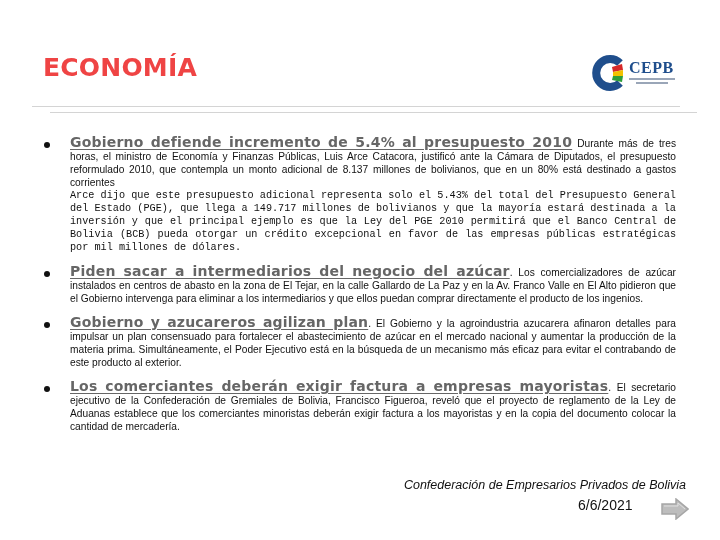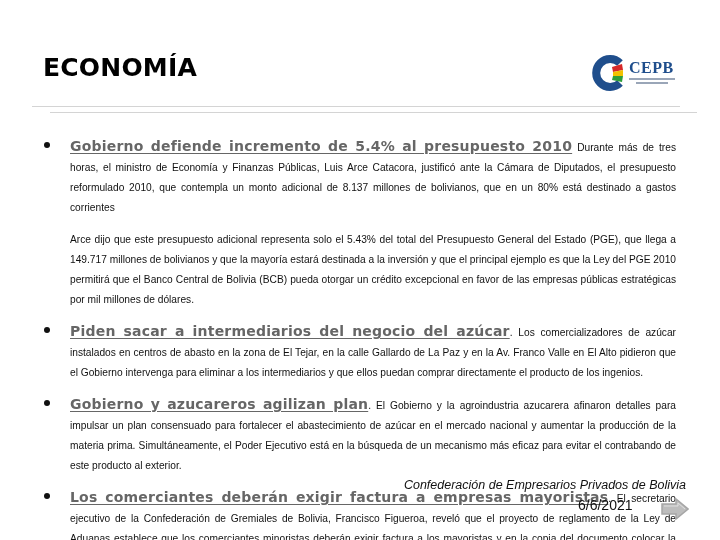--- a/index.html
+++ b/index.html
@@ -2,45 +2,45 @@
 <html><head>
 <meta charset="utf-8">
 <style>
   html, body { margin: 0; padding: 0; }
   body {
     width: 720px; height: 540px; background: #ffffff; position: relative; overflow: hidden;
     font-family: "Liberation Sans", sans-serif; color: #111;
   }
   .title {
     position: absolute; left: 43px; top: 53px;
-    font-family: "DejaVu Sans", sans-serif; font-weight: bold; font-size: 25px; color: #000000; letter-spacing: 0.2px;
+    font-family: "DejaVu Sans", sans-serif; font-weight: bold; font-size: 25px; color: #ef4444; letter-spacing: 0.2px;
   }
   .rule { position: absolute; height: 1px; background: #d4d4d4; }
   .rule1 { left: 32px; top: 106px; width: 648px; }
   .rule2 { left: 50px; top: 112px; width: 647px; }
 
   .logo { position: absolute; left: 592px; top: 55px; width: 90px; height: 36px; }
   .logo-text {
     position: absolute; left: 37px; top: 4px; font-family: Liberation Serif, serif;
     font-weight: bold; font-size: 16px; color: #1f4e8c; letter-spacing: 0.5px;
   }
   .logo-sub { position: absolute; left: 37px; top: 23px; width: 46px; }
   .logo-sub div { height: 2px; background: #9aa6b8; margin-bottom: 2px; }
 
   .content { position: absolute; left: 44px; top: 136px; width: 632px; }
-  .item { position: relative; padding-left: 26px; font-size: 10.2px; line-height: 20px; text-align: justify; margin-bottom: 11px; }
+  .item { position: relative; padding-left: 26px; font-size: 10.2px; line-height: 13px; text-align: justify; margin-bottom: 11px; }
   .bullet {
     position: absolute; left: 0; top: 6px; width: 6px; height: 6px; border-radius: 50%; background: #111;
   }
   .headline {
     font-family: "DejaVu Sans", sans-serif; font-weight: bold; font-size: 14px; color: #666;
     text-decoration: underline; text-underline-offset: 2px; letter-spacing: 0.2px;
   }
   .body-text { color: #111; }
-  .para2 { margin-top: 12px; }
+  .para2 { margin-top: 0; font-family: Liberation Mono, monospace; }
 
   .footer-org {
     position: absolute; right: 34px; top: 478px; font-style: italic; font-size: 12.5px; color: #111; text-align: right;
   }
   .footer-date { position: absolute; left: 578px; top: 497px; font-size: 14px; color: #111; }
   .next-arrow { position: absolute; left: 661px; top: 498px; cursor: pointer; }
 </style>
 </head>
 <body>
 

